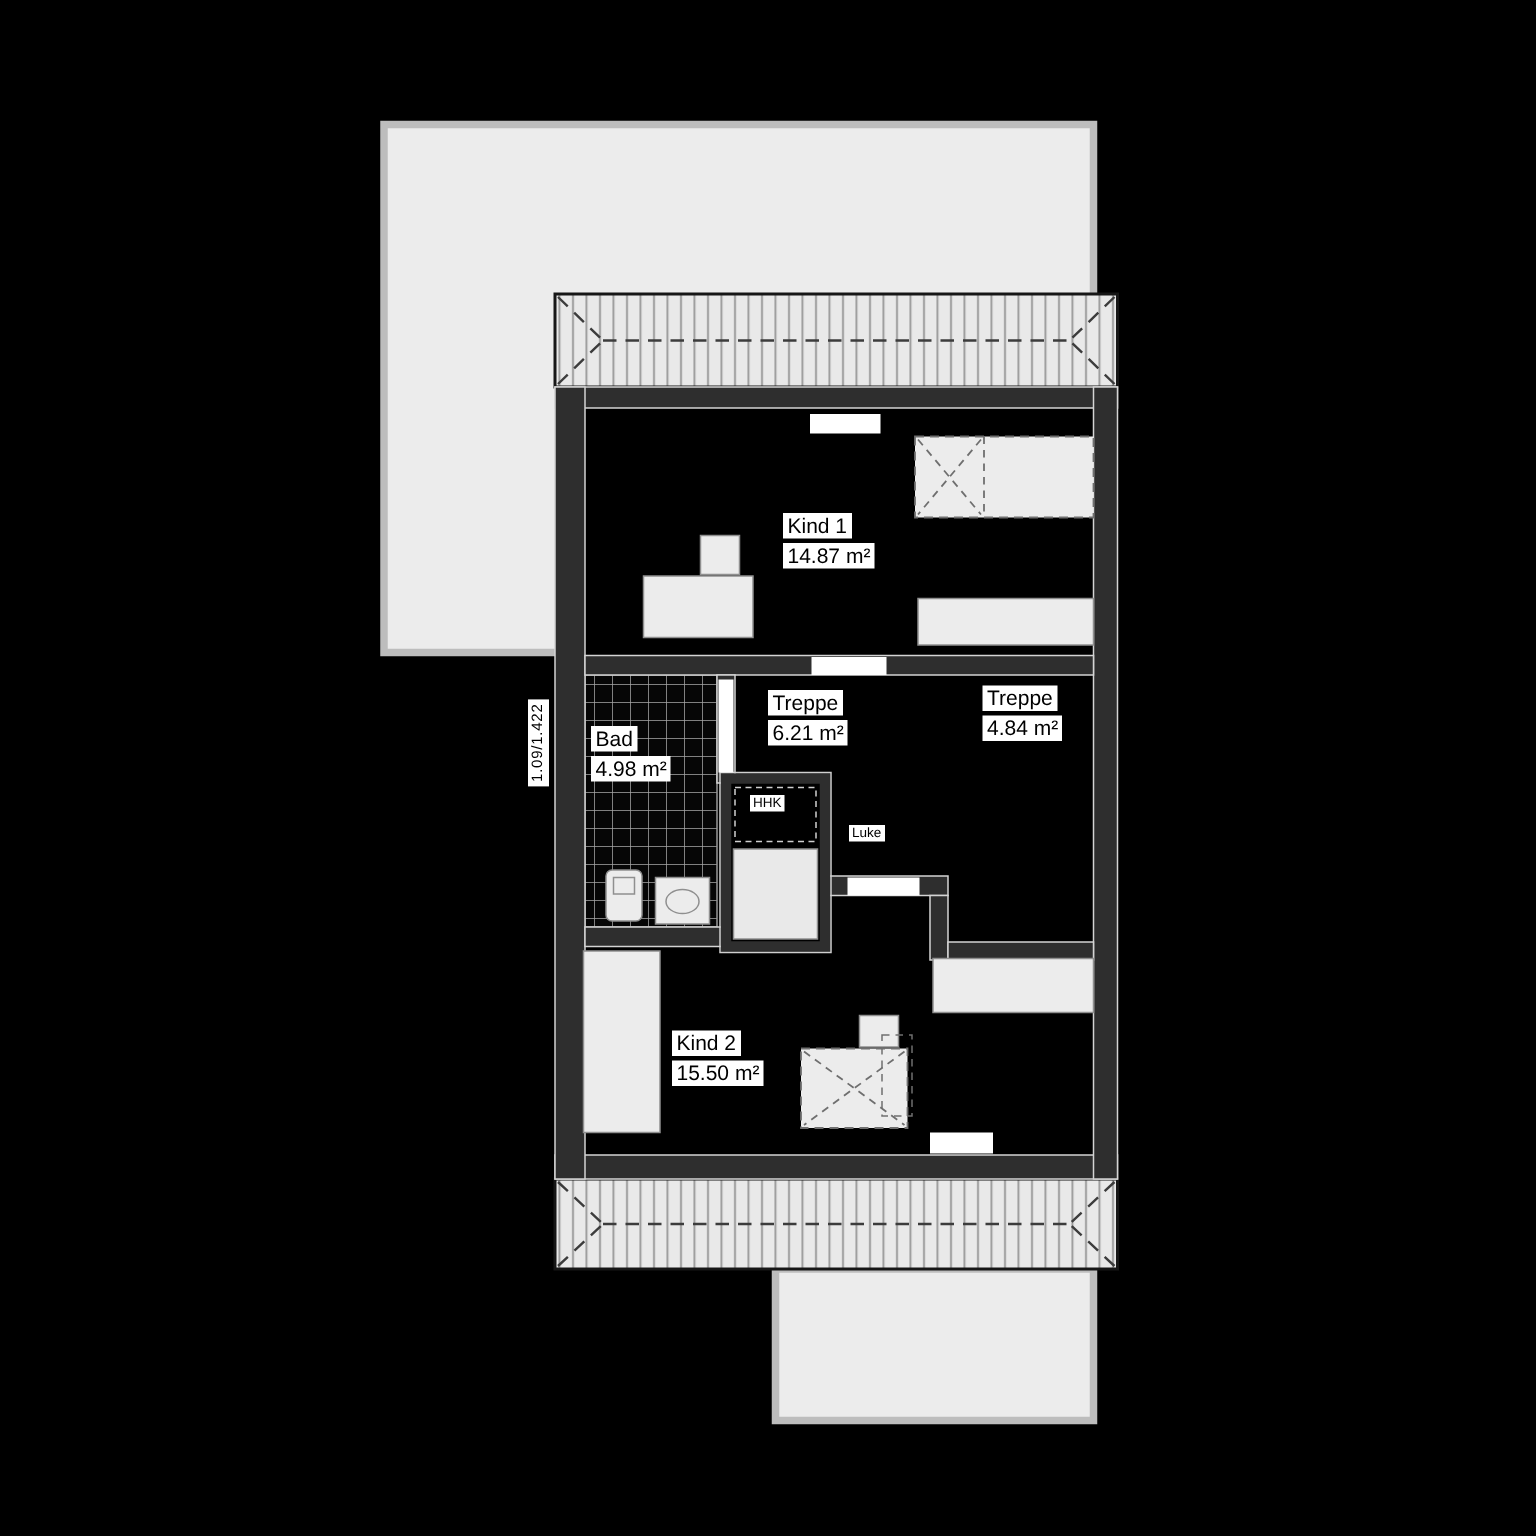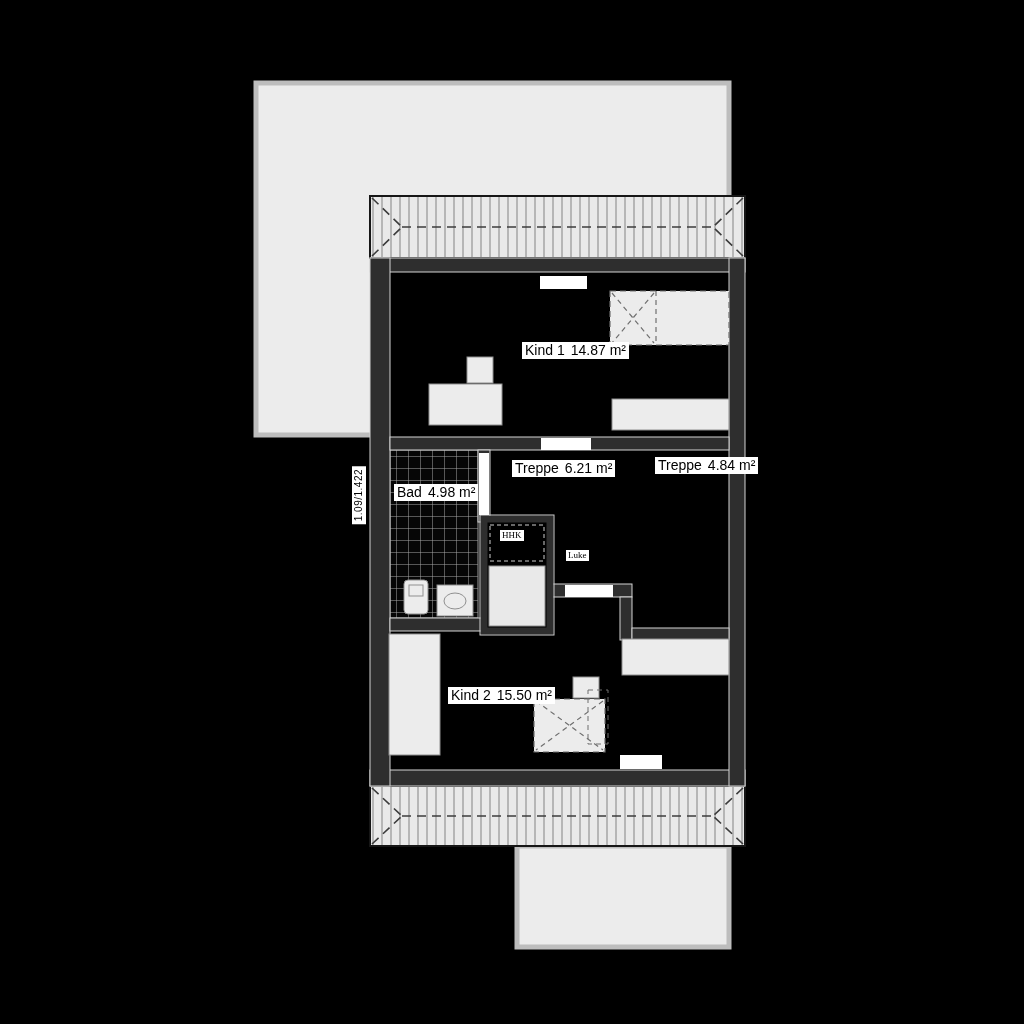--- a/index.html
+++ b/index.html
@@ -6,30 +6,30 @@
   #stage{
     position:relative;
     width:1024px;height:1024px;
     background:#000;
     overflow:hidden;
     font-family:"Liberation Sans", sans-serif;
   }
   #plan-svg{position:absolute;left:0;top:0;}
   .label{
     position:absolute;
-    display:flex;flex-direction:row;align-items:flex-start;row-gap:3px;
+    display:flex;flex-direction:column;align-items:flex-start;row-gap:3px;
     font-family:"Liberation Sans", sans-serif;
     z-index:5;
   }
   .label .line{
     background:#ffffff;color:#000000;
     font-size:14px;line-height:17px;
     padding:0 3px;white-space:nowrap;
   }
-  .label.tiny .line{font-size:9px;line-height:11px;padding:0 2px;font-family:Liberation Serif, serif;}
+  .label.tiny .line{font-size:9px;line-height:11px;padding:0 2px;}
   .label.dim .line{
     font-size:10px;line-height:12px;padding:3px 1px;
     writing-mode:vertical-rl;transform:rotate(180deg);
     letter-spacing:0.5px;
   }
 </style>
 </head>
 <body>
 
 <div id="stage">

